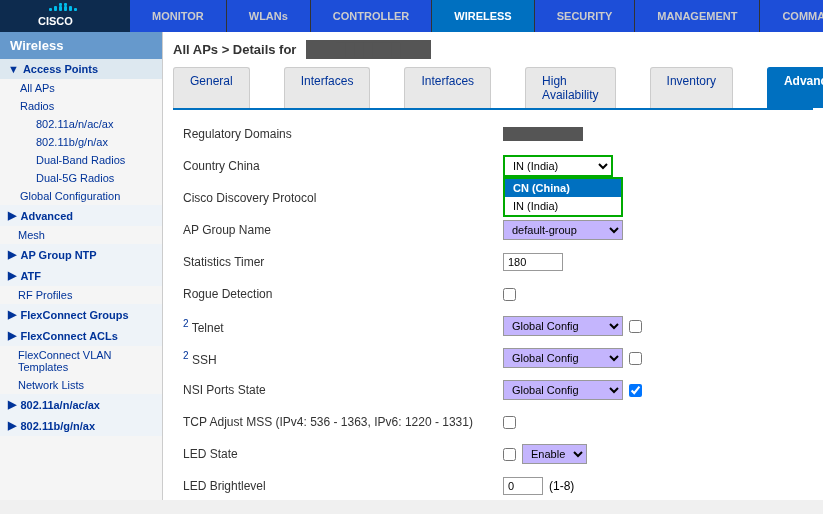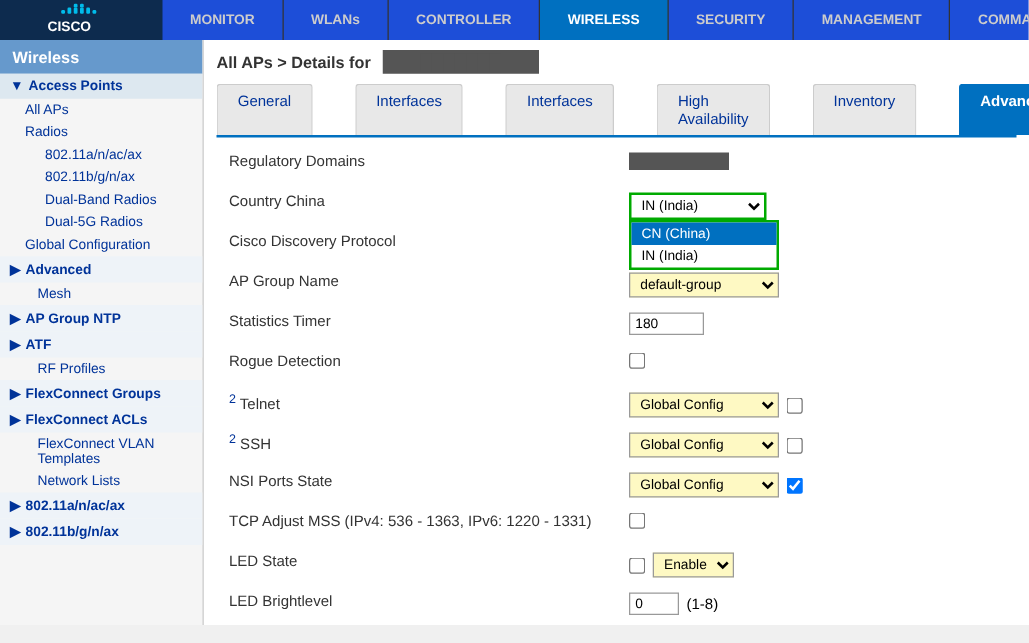--- a/index.html
+++ b/index.html
@@ -66,21 +66,21 @@
       color: #003399;
       font-weight: bold;
       padding: 4px 8px;
       font-size: 11px;
       cursor: pointer;
       display: flex;
       align-items: center;
       gap: 4px;
     }
     .sidebar-item {
-      padding: 3px 8px 3px 30px;
+      padding: 3px 8px 3px 18px;
       color: #003399;
       font-size: 11px;
       cursor: pointer;
     }
     .sidebar-subitem {
       padding: 3px 8px 3px 20px;
       color: #003399;
       font-size: 11px;
       cursor: pointer;
     }
@@ -140,21 +140,21 @@
       border-color: #0070c0;
       font-weight: bold;
     }
 
     
     #form-area {
       padding: 0 10px;
     }
     .form-row {
       display: flex;
-      align-items: flex-start;
+      align-items: center;
       margin-bottom: 8px;
       min-height: 24px;
     }
     .form-label {
       width: 320px;
       color: #333;
       font-size: 12px;
       flex-shrink: 0;
     }
     .form-label a {
@@ -163,21 +163,21 @@
     }
     .form-control {
       display: flex;
       align-items: center;
       gap: 6px;
     }
     select {
       padding: 2px 4px;
       font-size: 11px;
       border: 1px solid #999;
-      background: #fef9c3;
+      background: #c4b5fd;
     }
     input[type="text"] {
       padding: 2px 4px;
       font-size: 11px;
       border: 1px solid #999;
     }
     input[type="checkbox"] { cursor: pointer; }
     input[type="radio"] { cursor: pointer; }
 
     
@@ -196,21 +196,21 @@
       background: #fff;
       border: 2px solid #00aa00;
       z-index: 100;
       min-width: 120px;
     }
     .dropdown-option {
       padding: 3px 8px;
       font-size: 11px;
       cursor: pointer;
     }
-    .dropdown-option.selected { background: #0070c0; color: #fff; }
+    .dropdown-option.selected { background: #0070c0; color: #fff; font-weight: bold; }
 
     .rect-block {
       background: #555;
       width: 80px;
       height: 14px;
       display: inline-block;
     }
   </style>
 </head>
 <body>

